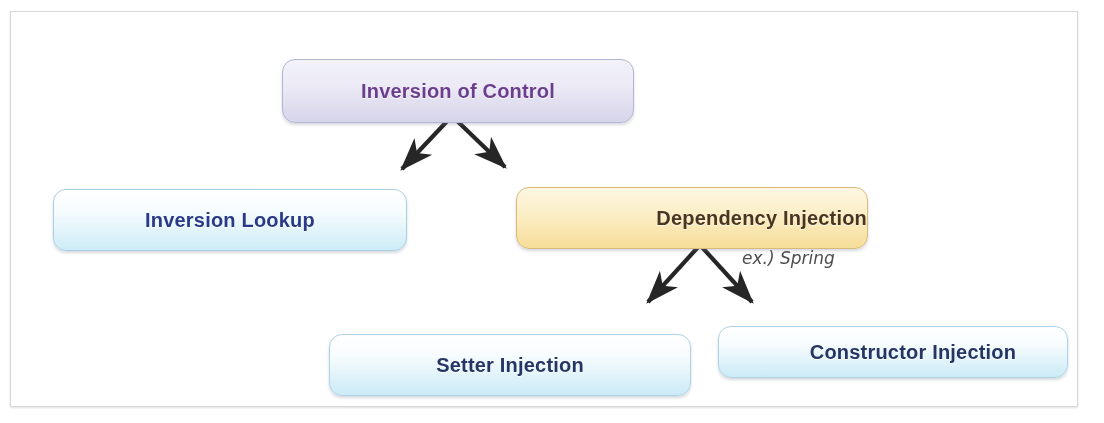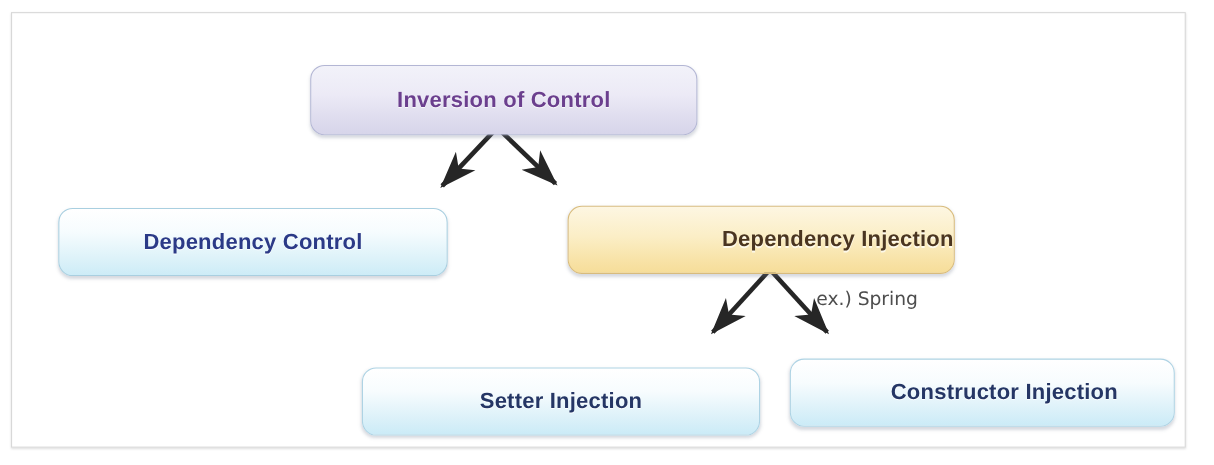--- a/index.html
+++ b/index.html
@@ -98,38 +98,38 @@
     border: 1px solid #aed3e4;
     background: linear-gradient(to bottom, #ffffff 0%, #f7fcfe 35%, #dcf1f9 75%, #cbebf7 100%);
     text-shadow: 0 1px 0 rgba(255,255,255,0.85);
   }
 
   
   #node-constructor {
     left: 707px;
     top: 314px;
     width: 350px;
-    height: 62px;
+    height: 52px;
     font-size: 20px;
     color: #253665;
     border: 1px solid #aed3e4;
     background: linear-gradient(to bottom, #ffffff 0%, #f7fcfe 35%, #dcf1f9 75%, #cbebf7 100%);
     text-shadow: 0 1px 0 rgba(255,255,255,0.85);
     padding-left: 40px;
   }
 
   .note {
     position: absolute;
     font-family: "DejaVu Sans", sans-serif;
     font-size: 17px;
     color: #4d4d4d;
     white-space: nowrap;
   }
   #note-lookup { left: 118px; top: 250px; }
-  #note-injection { left: 731px; top: 250px; }
+  #note-injection { left: 731px; top: 236px; font-style: italic; }
 
   #arrow-layer {
     position: absolute;
     left: 0;
     top: 0;
     width: 1104px;
     height: 423px;
     pointer-events: none;
   }
 </style>
@@ -151,21 +151,21 @@
         <line x1="700" y1="245" x2="648" y2="302" marker-end="url(#arrowhead)"></line>
         <line x1="700" y1="245" x2="752" y2="302" marker-end="url(#arrowhead)"></line>
       </g>
     </svg>
 
     <div class="node" id="node-ioc">
       <span class="label">Inversion of Control</span>
     </div>
 
     <div class="node" id="node-lookup">
-      <span class="label">Dependency Control</span>
+      <span class="label">Inversion Lookup</span>
     </div>
 
     <div class="node" id="node-injection">
       <span class="label">Dependency Injection</span>
     </div>
 
     <div class="node" id="node-setter">
       <span class="label">Setter Injection</span>
     </div>
 

